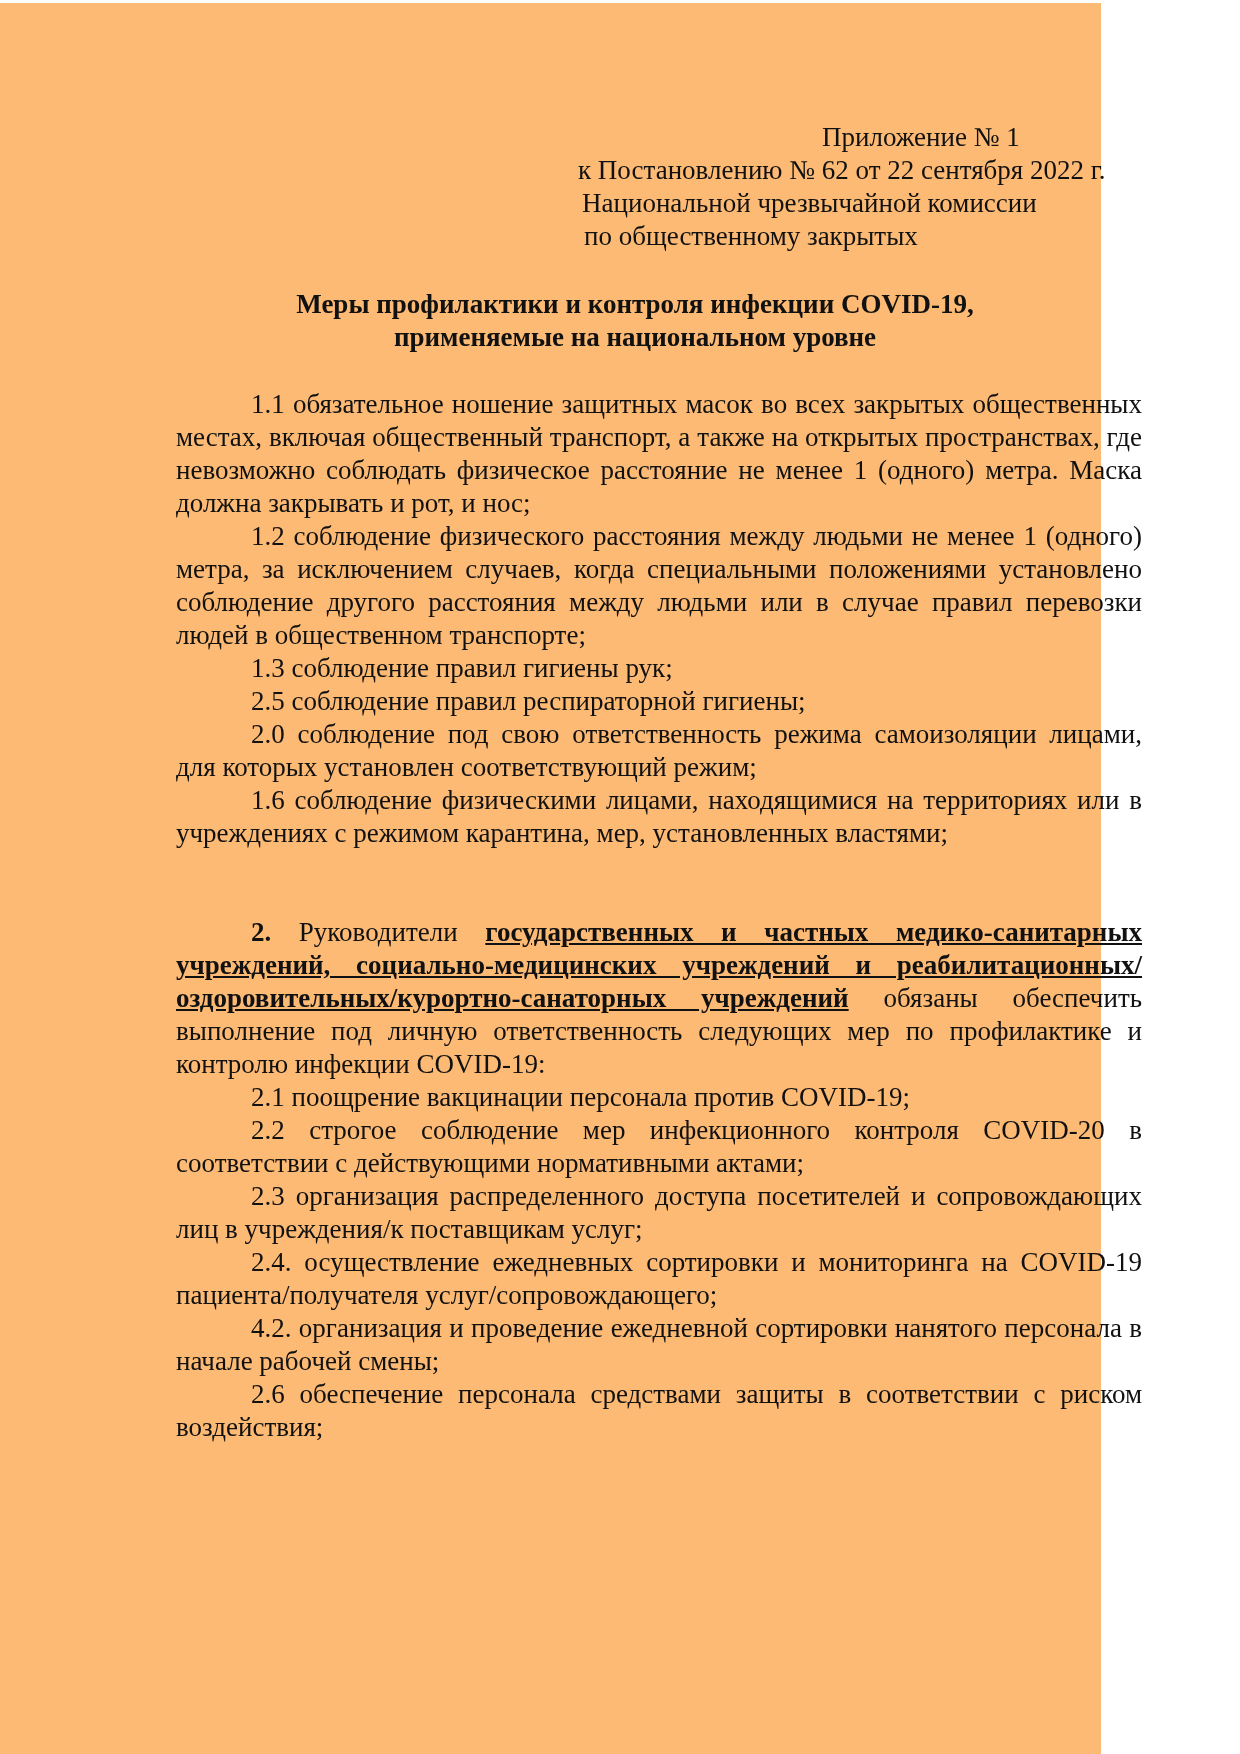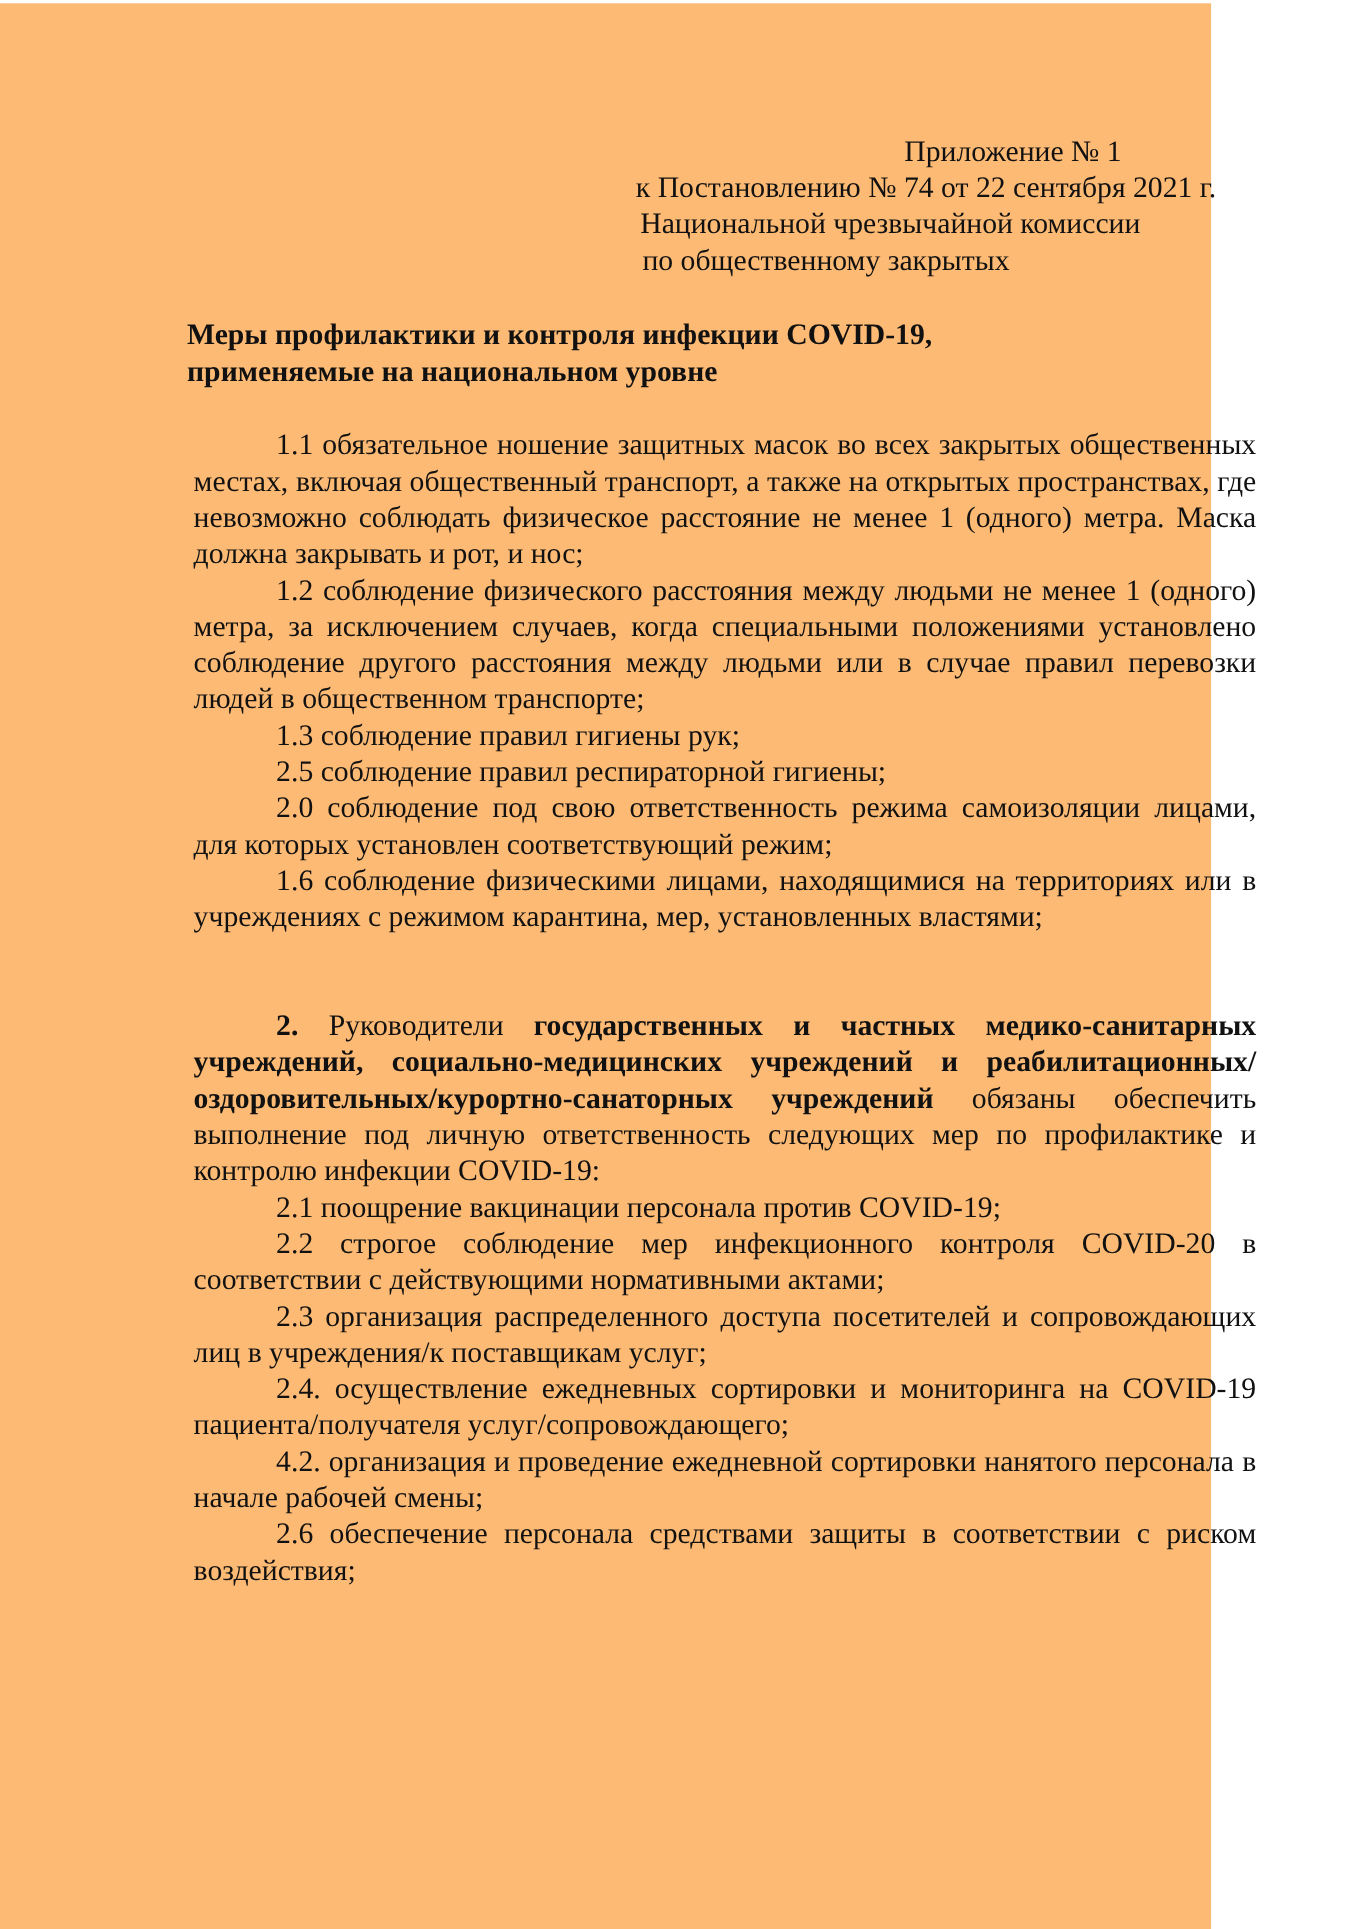--- a/index.html
+++ b/index.html
@@ -34,51 +34,51 @@
     .header-block .l1 { padding-left: 244px; }
     .header-block .l2 { padding-left: 0; }
     .header-block .l3 { padding-left: 4px; }
     .header-block .l4 { padding-left: 6px; }
 
     .title {
       position: absolute;
       left: 170px;
       width: 930px;
       top: 285px;
-      text-align: left;
+      text-align: center;
       font-weight: bold;
       font-size: 27px;
       line-height: 33px;
     }
 
     .body-text {
       position: absolute;
       left: 176px;
       top: 385px;
       width: 966px;
       font-size: 27px;
       line-height: 33px;
     }
     .para {
       text-align: justify;
       text-indent: 75px;
       margin: 0;
     }
     .para.gap-before { margin-top: 66px; }
     .num-bold { font-weight: bold; }
-    .bold { font-weight: bold; }
+    .bold { font-weight: bold; text-decoration: underline; }
   </style>
 </head>
 <body>
 
 <div class="page">
 
   <div class="header-block">
     <div class="line l1">Приложение № 1</div>
-    <div class="line l2">к Постановлению № 74 от 22 сентября 2021 г.</div>
+    <div class="line l2">к Постановлению № 62 от 22 сентября 2022 г.</div>
     <div class="line l3">Национальной чрезвычайной комиссии</div>
     <div class="line l4">по общественному закрытых</div>
   </div>
 
   <div class="title">
     <div>Меры профилактики и контроля инфекции COVID-19,</div>
     <div>применяемые на национальном уровне</div>
   </div>
 
   <div class="body-text">

